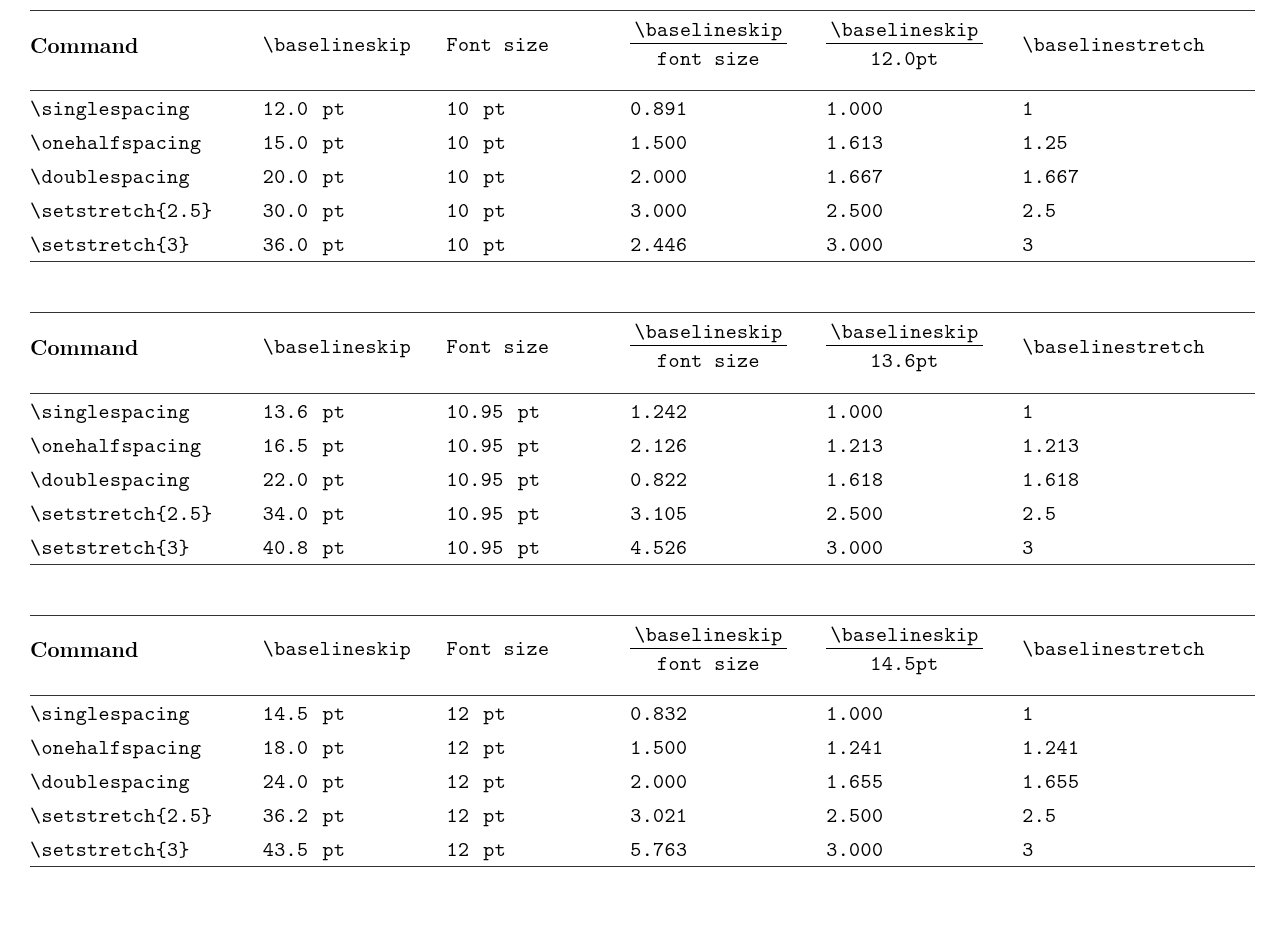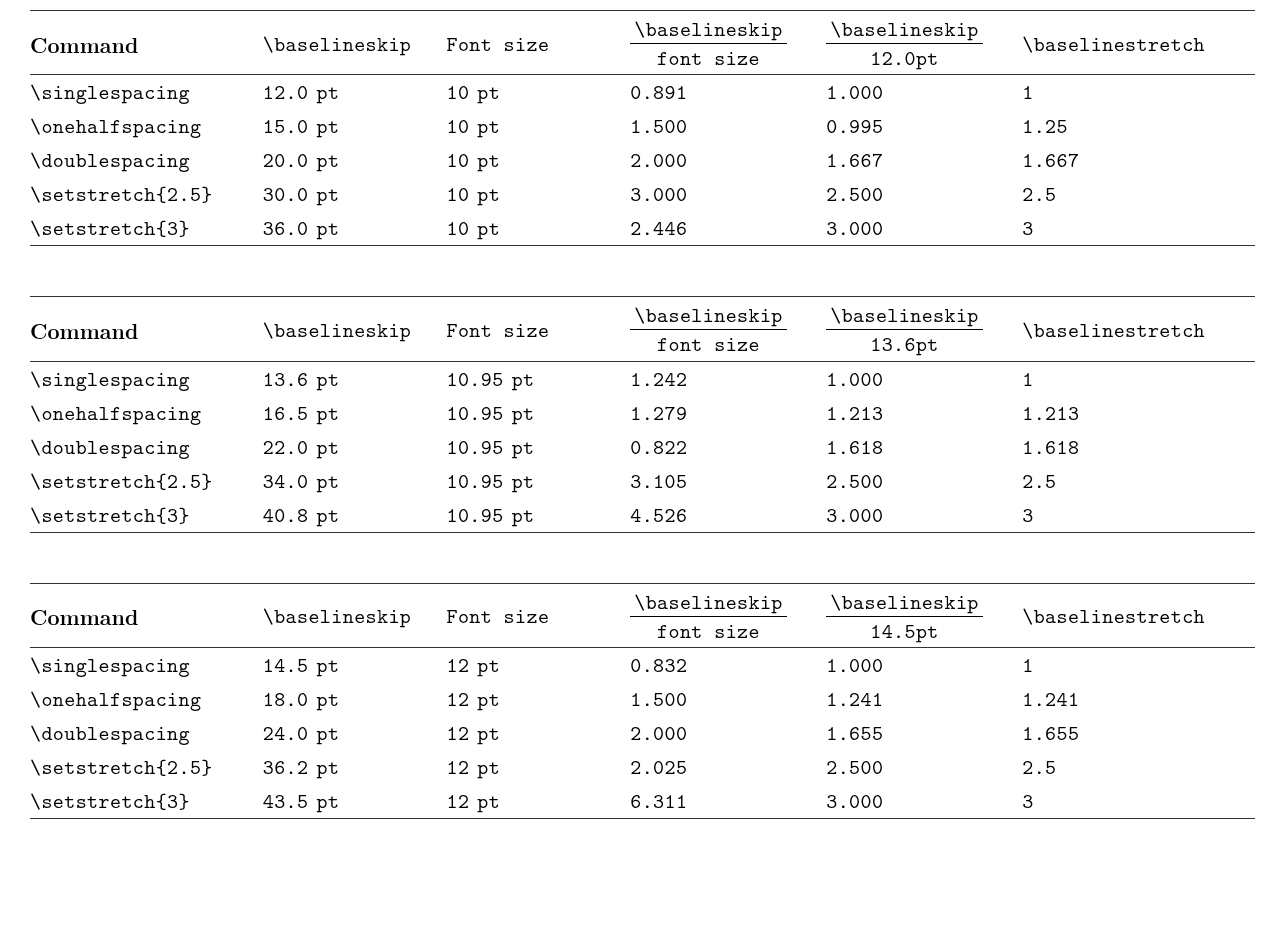--- a/index.html
+++ b/index.html
@@ -29,21 +29,21 @@
   }
   td, th {
     text-align: left;
     padding: 3px 10px 3px 0;
     font-weight: normal;
     vertical-align: middle;
     white-space: nowrap;
   }
   .rule-top    { border-top: 1px solid #333; }
   .rule-bottom { border-bottom: 1px solid #333; }
-  .hdr-row td, .hdr-row th { padding-top: 6px; padding-bottom: 4px; }
+  .hdr-row td, .hdr-row th { padding-top: 6px; padding-bottom: 20px; }
   .bold { font-weight: bold; }
 
   
   .frac {
     display: inline-block;
     text-align: center;
     vertical-align: middle;
     line-height: 1.15;
   }
   .frac .num { display:block; padding: 0 4px 2px 4px; }
@@ -53,21 +53,21 @@
   col.c1 { width: 19%; }
   col.c2 { width: 15%; }
   col.c3 { width: 15%; }
   col.c4 { width: 16%; }
   col.c5 { width: 16%; }
   col.c6 { width: 19%; }
 
   
   .data-row td { padding-top: 3px; padding-bottom: 3px; }
   
-  .pt { margin-left: 8px; }
+  .pt { margin-left: 14px; }
 </style>
 </head>
 <body>
 
 <div id="tables-container">
     <div class="tbl-wrap">
       <table>
         <colgroup>
           <col class="c1">
           <col class="c2">
@@ -93,21 +93,21 @@
             <td class="mono">10<span class="pt">pt</span></td>
             <td class="mono">0.891</td>
             <td class="mono">1.000</td>
             <td class="mono">1</td>
           </tr>
           <tr class="data-row">
             <td class="mono">\onehalfspacing</td>
             <td class="mono">15.0<span class="pt">pt</span></td>
             <td class="mono">10<span class="pt">pt</span></td>
             <td class="mono">1.500</td>
-            <td class="mono">0.995</td>
+            <td class="mono">1.613</td>
             <td class="mono">1.25</td>
           </tr>
           <tr class="data-row">
             <td class="mono">\doublespacing</td>
             <td class="mono">20.0<span class="pt">pt</span></td>
             <td class="mono">10<span class="pt">pt</span></td>
             <td class="mono">2.000</td>
             <td class="mono">1.667</td>
             <td class="mono">1.667</td>
           </tr>
@@ -156,21 +156,21 @@
             <td class="mono">13.6<span class="pt">pt</span></td>
             <td class="mono">10.95<span class="pt">pt</span></td>
             <td class="mono">1.242</td>
             <td class="mono">1.000</td>
             <td class="mono">1</td>
           </tr>
           <tr class="data-row">
             <td class="mono">\onehalfspacing</td>
             <td class="mono">16.5<span class="pt">pt</span></td>
             <td class="mono">10.95<span class="pt">pt</span></td>
-            <td class="mono">1.279</td>
+            <td class="mono">2.126</td>
             <td class="mono">1.213</td>
             <td class="mono">1.213</td>
           </tr>
           <tr class="data-row">
             <td class="mono">\doublespacing</td>
             <td class="mono">22.0<span class="pt">pt</span></td>
             <td class="mono">10.95<span class="pt">pt</span></td>
             <td class="mono">0.822</td>
             <td class="mono">1.618</td>
             <td class="mono">1.618</td>
@@ -236,28 +236,28 @@
             <td class="mono">24.0<span class="pt">pt</span></td>
             <td class="mono">12<span class="pt">pt</span></td>
             <td class="mono">2.000</td>
             <td class="mono">1.655</td>
             <td class="mono">1.655</td>
           </tr>
           <tr class="data-row">
             <td class="mono">\setstretch{2.5}</td>
             <td class="mono">36.2<span class="pt">pt</span></td>
             <td class="mono">12<span class="pt">pt</span></td>
-            <td class="mono">2.025</td>
+            <td class="mono">3.021</td>
             <td class="mono">2.500</td>
             <td class="mono">2.5</td>
           </tr>
           <tr class="data-row rule-bottom">
             <td class="mono">\setstretch{3}</td>
             <td class="mono">43.5<span class="pt">pt</span></td>
             <td class="mono">12<span class="pt">pt</span></td>
-            <td class="mono">6.311</td>
+            <td class="mono">5.763</td>
             <td class="mono">3.000</td>
             <td class="mono">3</td>
           </tr>
         </tbody>
       </table>
     </div>
   </div>
 
 </body></html>

